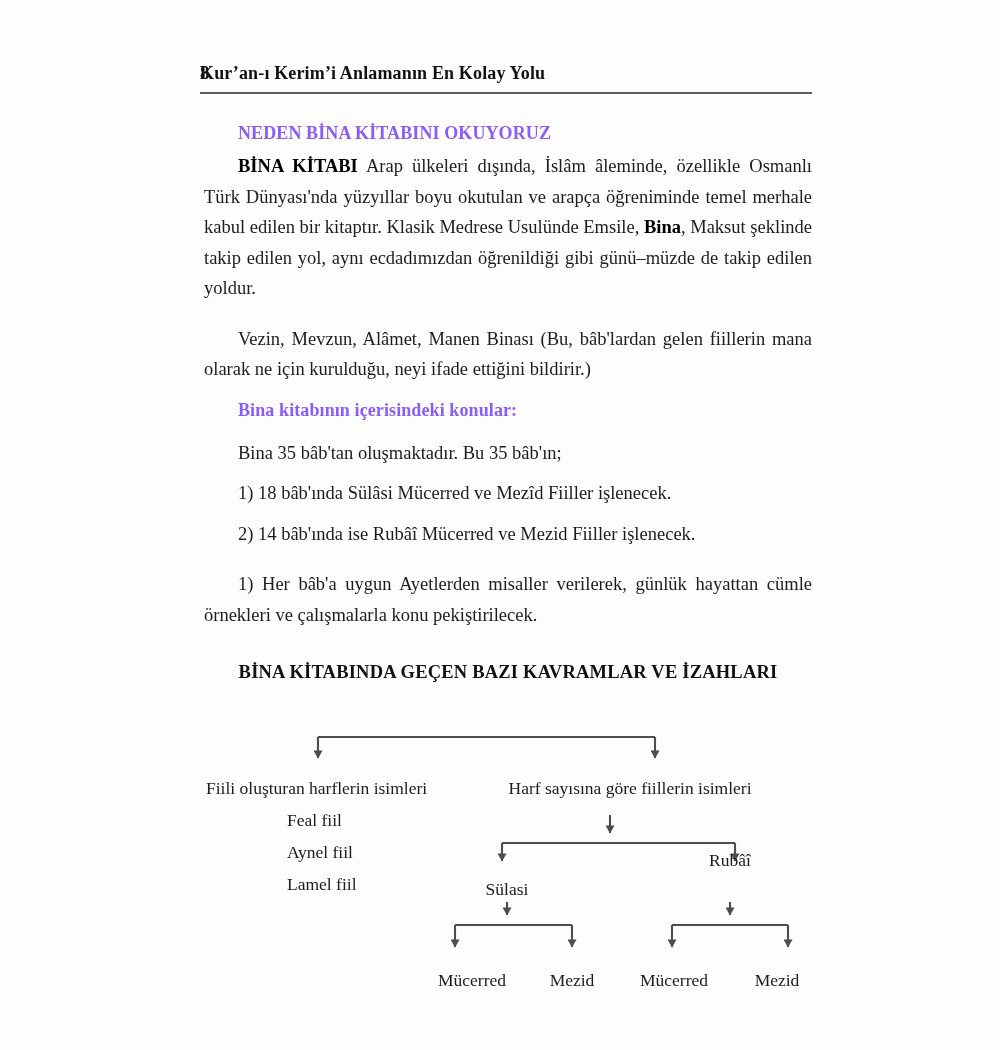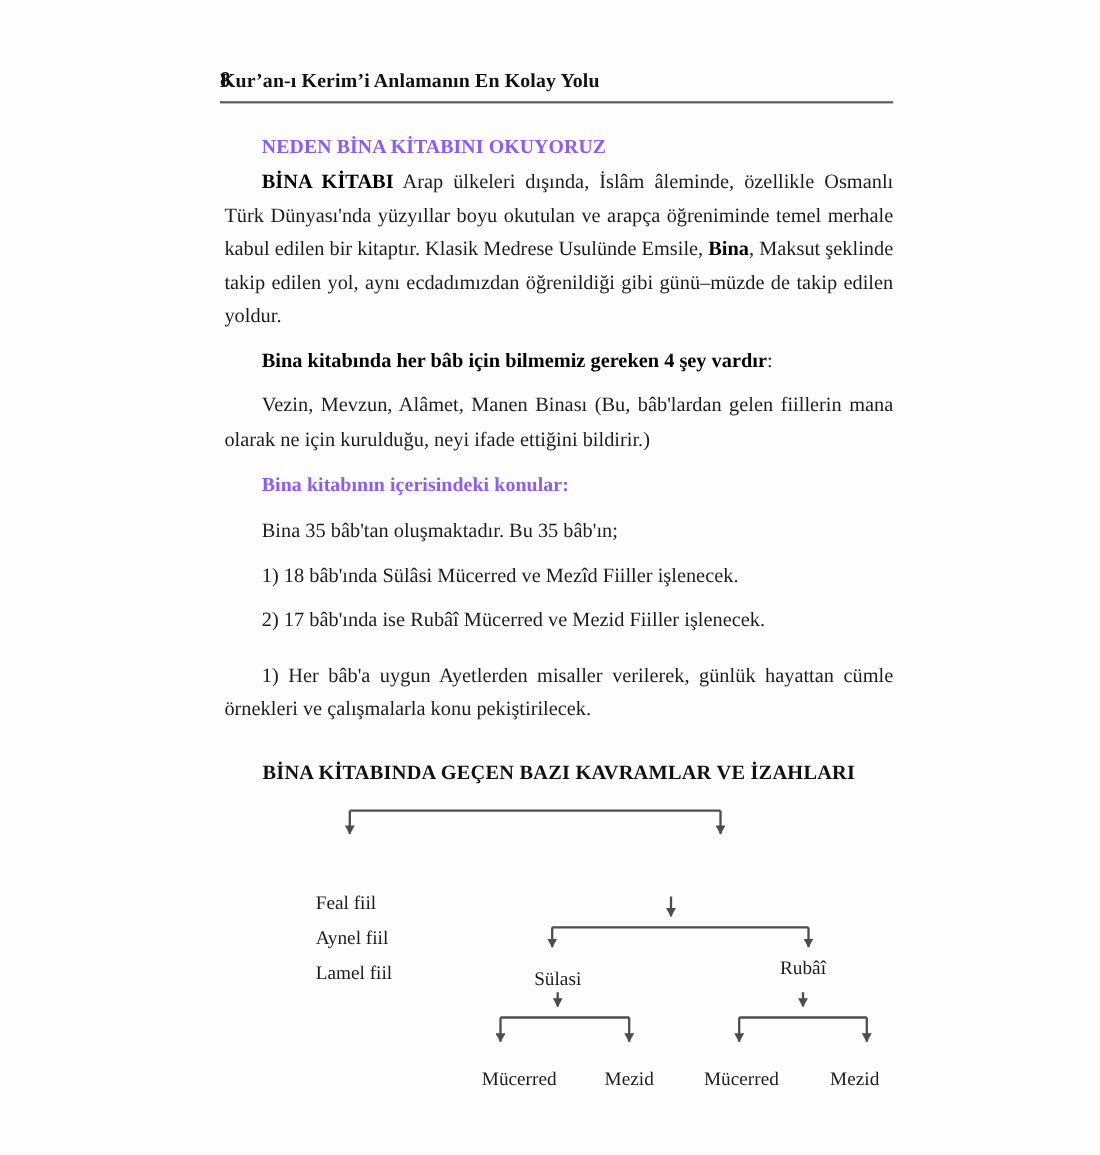--- a/index.html
+++ b/index.html
@@ -130,41 +130,40 @@
   <div class="head-rule"></div>
 
   <div class="body">
 
     <div class="h-sub">NEDEN BİNA KİTABINI OKUYORUZ</div>
 
     <p class="para lead"><b class="bold">BİNA KİTABI</b><span> Arap ülkeleri dışında, İslâm âleminde, özellikle Osmanlı Türk Dünyası'nda yüzyıllar boyu okutulan ve arapça öğreniminde temel merhale kabul edilen bir kitaptır. Klasik Medrese Usulünde Emsile, </span><b class="bold">Bina</b><span>, Maksut şeklinde takip edilen yol, aynı ecdadımızdan öğrenildiği gibi günü–müzde de takip edilen yoldur.</span></p>
 
     <div class="gap-s"></div>
 
-    <p class="para"><b class="bold">Bina kitabında her bâb için bilmemiz gereken 4 şey vardır</b><span>:</span></p>
 
     <div class="gap-s"></div>
 
     <p class="para">Vezin, Mevzun, Alâmet, Manen Binası (Bu, bâb'lardan gelen fiillerin mana olarak ne için kurulduğu, neyi ifade ettiğini bildirir.)</p>
 
     <div class="gap-s"></div>
 
     <div class="h-sub">Bina kitabının içerisindeki konular:</div>
 
     <div class="gap-s"></div>
 
     <p class="para">Bina 35 bâb'tan oluşmaktadır. Bu 35 bâb'ın;</p>
 
     <div class="gap-s"></div>
 
     <p class="para">1) 18 bâb'ında Sülâsi Mücerred ve Mezîd Fiiller işlenecek.</p>
 
     <div class="gap-s"></div>
 
-    <p class="para">2) 17 bâb'ında ise Rubâî Mücerred ve Mezid Fiiller işlenecek.</p>
+    <p class="para">2) 14 bâb'ında ise Rubâî Mücerred ve Mezid Fiiller işlenecek.</p>
 
     <div class="gap-s"></div>
 
 
     <div class="gap-s"></div>
 
     <p class="para">1) Her bâb'a uygun Ayetlerden misaller verilerek, günlük hayattan cümle örnekleri ve çalışmalarla konu pekiştirilecek.</p>
 
     <div class="gap-m"></div>
     <div class="gap-m"></div>
@@ -195,27 +194,29 @@
       <path d="M455,925 L455,947" marker-end="url(#arrowhead)"></path>
       <path d="M572,925 L572,947" marker-end="url(#arrowhead)"></path>
 
       <path d="M730,902 L730,915" marker-end="url(#arrowhead)"></path>
       <path d="M672,925 L788,925"></path>
       <path d="M672,925 L672,947" marker-end="url(#arrowhead)"></path>
       <path d="M788,925 L788,947" marker-end="url(#arrowhead)"></path>
     </g>
   </svg>
 
+  <div class="dlabel left-anchor" style="left:206px; top:778px;">Fiili oluşturan harflerin isimleri</div>
 
   <div class="dlabel left-anchor" style="left:287px; top:810px;">Feal fiil</div>
   <div class="dlabel left-anchor" style="left:287px; top:842px;text-align:right;">Aynel fiil</div>
   <div class="dlabel left-anchor" style="left:287px; top:874px;">Lamel fiil</div>
 
+  <div class="dlabel" style="left:630px; top:778px;">Harf sayısına göre fiillerin isimleri</div>
 
   <div class="dlabel" style="left:507px; top:879px;">Sülasi</div>
-  <div class="dlabel" style="left:730px; top:869px;">Rubâî</div>
+  <div class="dlabel" style="left:730px; top:850px;">Rubâî</div>
 
   <div class="dlabel" style="left:472px; top:970px;">Mücerred</div>
   <div class="dlabel" style="left:572px; top:970px;">Mezid</div>
   <div class="dlabel" style="left:674px; top:970px;">Mücerred</div>
   <div class="dlabel" style="left:777px; top:970px;">Mezid</div>
 
 </div>
 
 </body></html>

